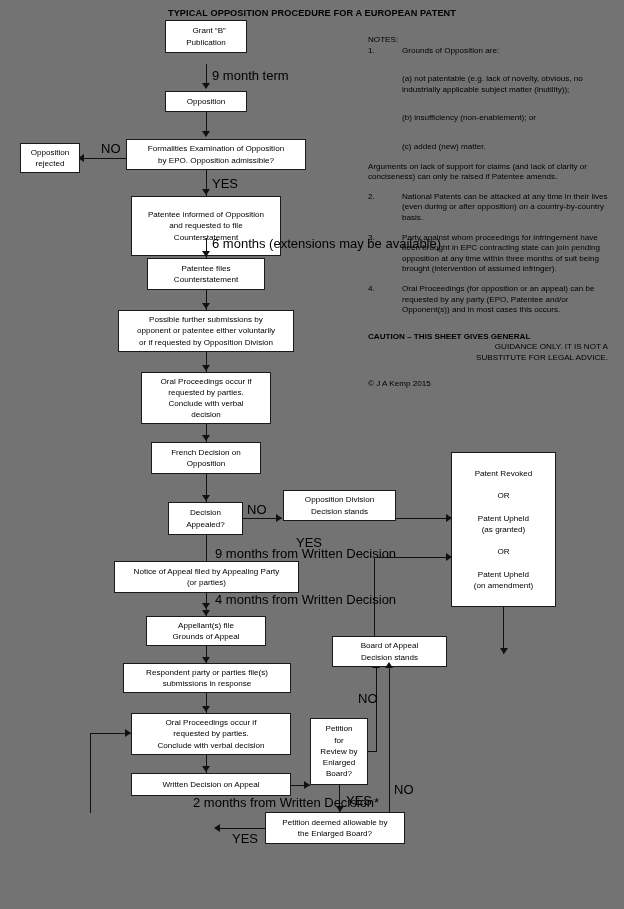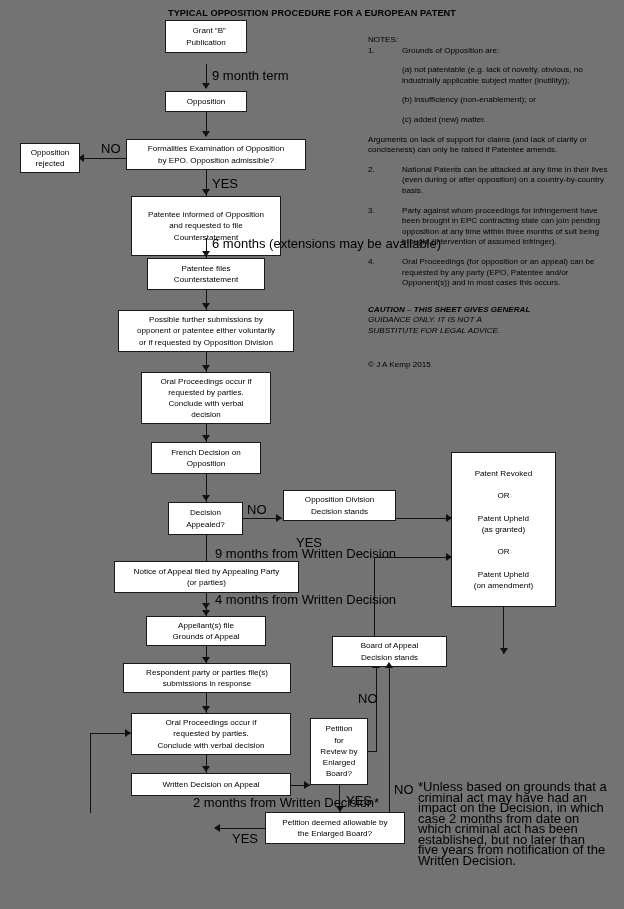--- a/index.html
+++ b/index.html
@@ -88,21 +88,21 @@
   
   .notes {
     position: absolute;
     font-size: 8.1px;
     line-height: 10.6px;
   }
   .note-row { display: flex; }
   .note-num { width: 34px; flex: none; }
   .note-body { flex: 1; }
   .note-para { margin-top: 9px; }
-  .note-sub { margin-top: 9px; margin-left: 34px; }
+  .note-sub { margin-top: 18px; margin-left: 34px; }
   .caution-strong { font-weight: bold; }
 </style>
 </head>
 <body>
 
 <div id="page">
 
   <div class="title">TYPICAL OPPOSITION PROCEDURE FOR A EUROPEAN PATENT</div>
 
   <div class="box" style="left:165px; top:20px; width:82px; height:33px;text-align:right;">Grant “B”
@@ -254,21 +254,20 @@
 (as granted)
 
 OR
 
 Patent Upheld
 (on amendment)</div>
   <div class="vline" style="left:503px; top:607px; height:47px;"></div>
   <div class="arrow-down" style="left:499.5px; top:648px;"></div>
 
 
-  <div class="lbl" style="left:418px; top:782px; width:190px;">*Unless based on grounds that a criminal act may have had an impact on the Decision, in which case 2 months from date on which criminal act has been established, but no later than five years from notification of the Written Decision.</div>
 
   <div class="notes" style="left:368px; top:35px; width:240px;">
     <div>NOTES:</div>
 
     <div class="note-row">
       <div class="note-num">1.</div>
       <div class="note-body">Grounds of Opposition are:</div>
     </div>
     <div class="note-sub">(a) not patentable (e.g. lack of novelty, obvious, no industrially applicable subject matter (inutility));</div>
     <div class="note-sub">(b) insufficiency (non-enablement); or</div>
@@ -283,22 +282,22 @@
     <div class="note-row note-para">
       <div class="note-num">3.</div>
       <div class="note-body">Party against whom proceedings for infringement have been brought in EPC contracting state can join pending opposition at any time within three months of suit being brought (intervention of assumed infringer).</div>
     </div>
 
     <div class="note-row note-para">
       <div class="note-num">4.</div>
       <div class="note-body">Oral Proceedings (for opposition or an appeal) can be requested by any party (EPO, Patentee and/or Opponent(s)) and in most cases this occurs.</div>
     </div>
 
-    <div style="margin-top:16px;font-style:italic;">
+    <div style="margin-top:16px;">
       <div class="caution-strong">CAUTION – THIS SHEET GIVES GENERAL</div>
-      <div style="white-space:pre-line;">GUIDANCE ONLY.  IT IS NOT A
+      <div style="white-space:pre-line;text-align:right;">GUIDANCE ONLY.  IT IS NOT A
 SUBSTITUTE FOR LEGAL ADVICE.</div>
     </div>
 
-    <div style="margin-top:24px;">© J A Kemp 2015</div>
+    <div style="margin-top:16px;">© J A Kemp 2015</div>
   </div>
 
 </div>
 
 </body></html>

